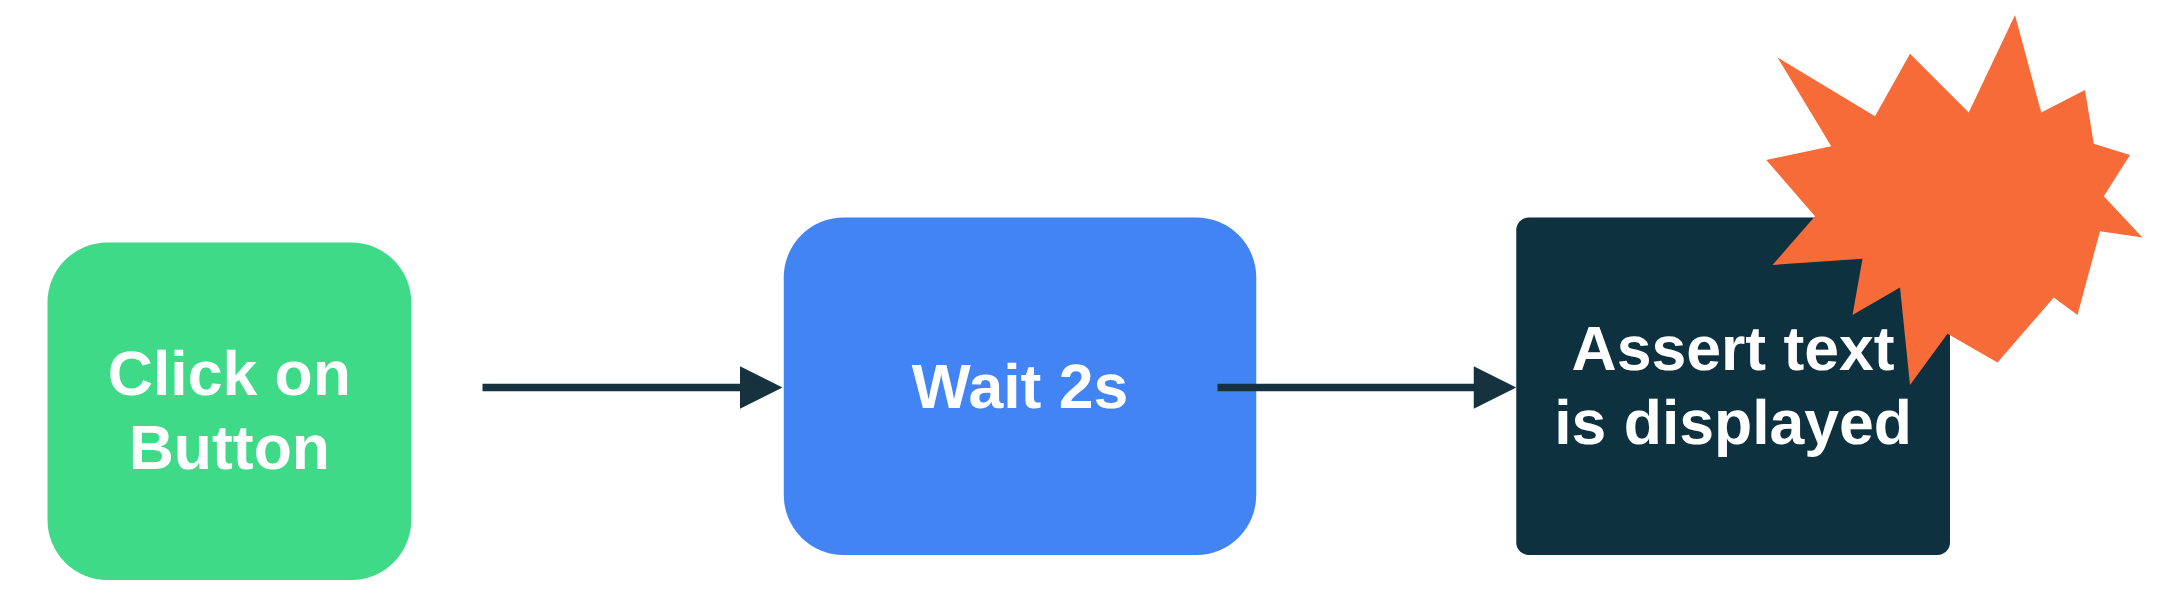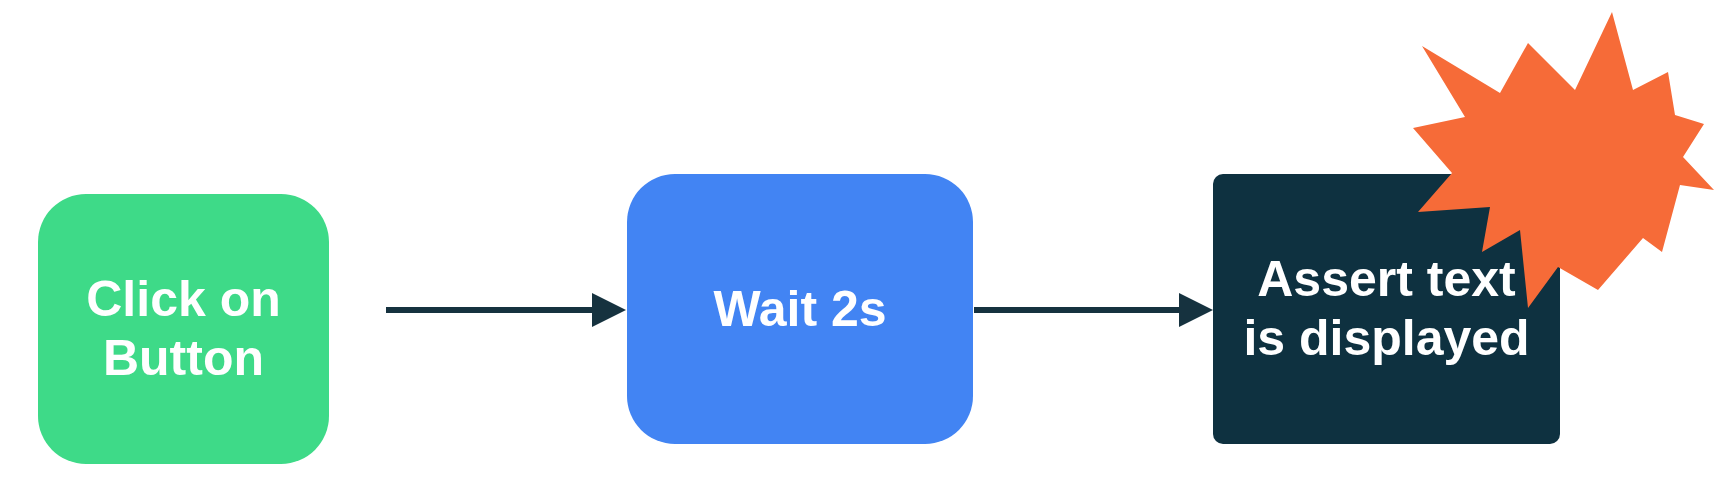--- a/index.html
+++ b/index.html
@@ -29,21 +29,21 @@
   }
   .node-label {
     color: #ffffff;
     font-size: 50px;
     font-weight: 700;
     line-height: 1.18;
     white-space: pre-line;
     letter-spacing: 0px;
   }
   .node-click  { left: 38px;  width: 291px; margin-top: 20px; }
-  .node-wait   { left: 627px; width: 346px; }
+  .node-wait   { left: 627px; width: 378px; }
   .node-assert { left: 1213px; width: 347px; }
   .overlay-svg {
     position: absolute;
     left: 0;
     top: 0;
     width: 1730px;
     height: 486px;
     pointer-events: none;
   }
 </style>

